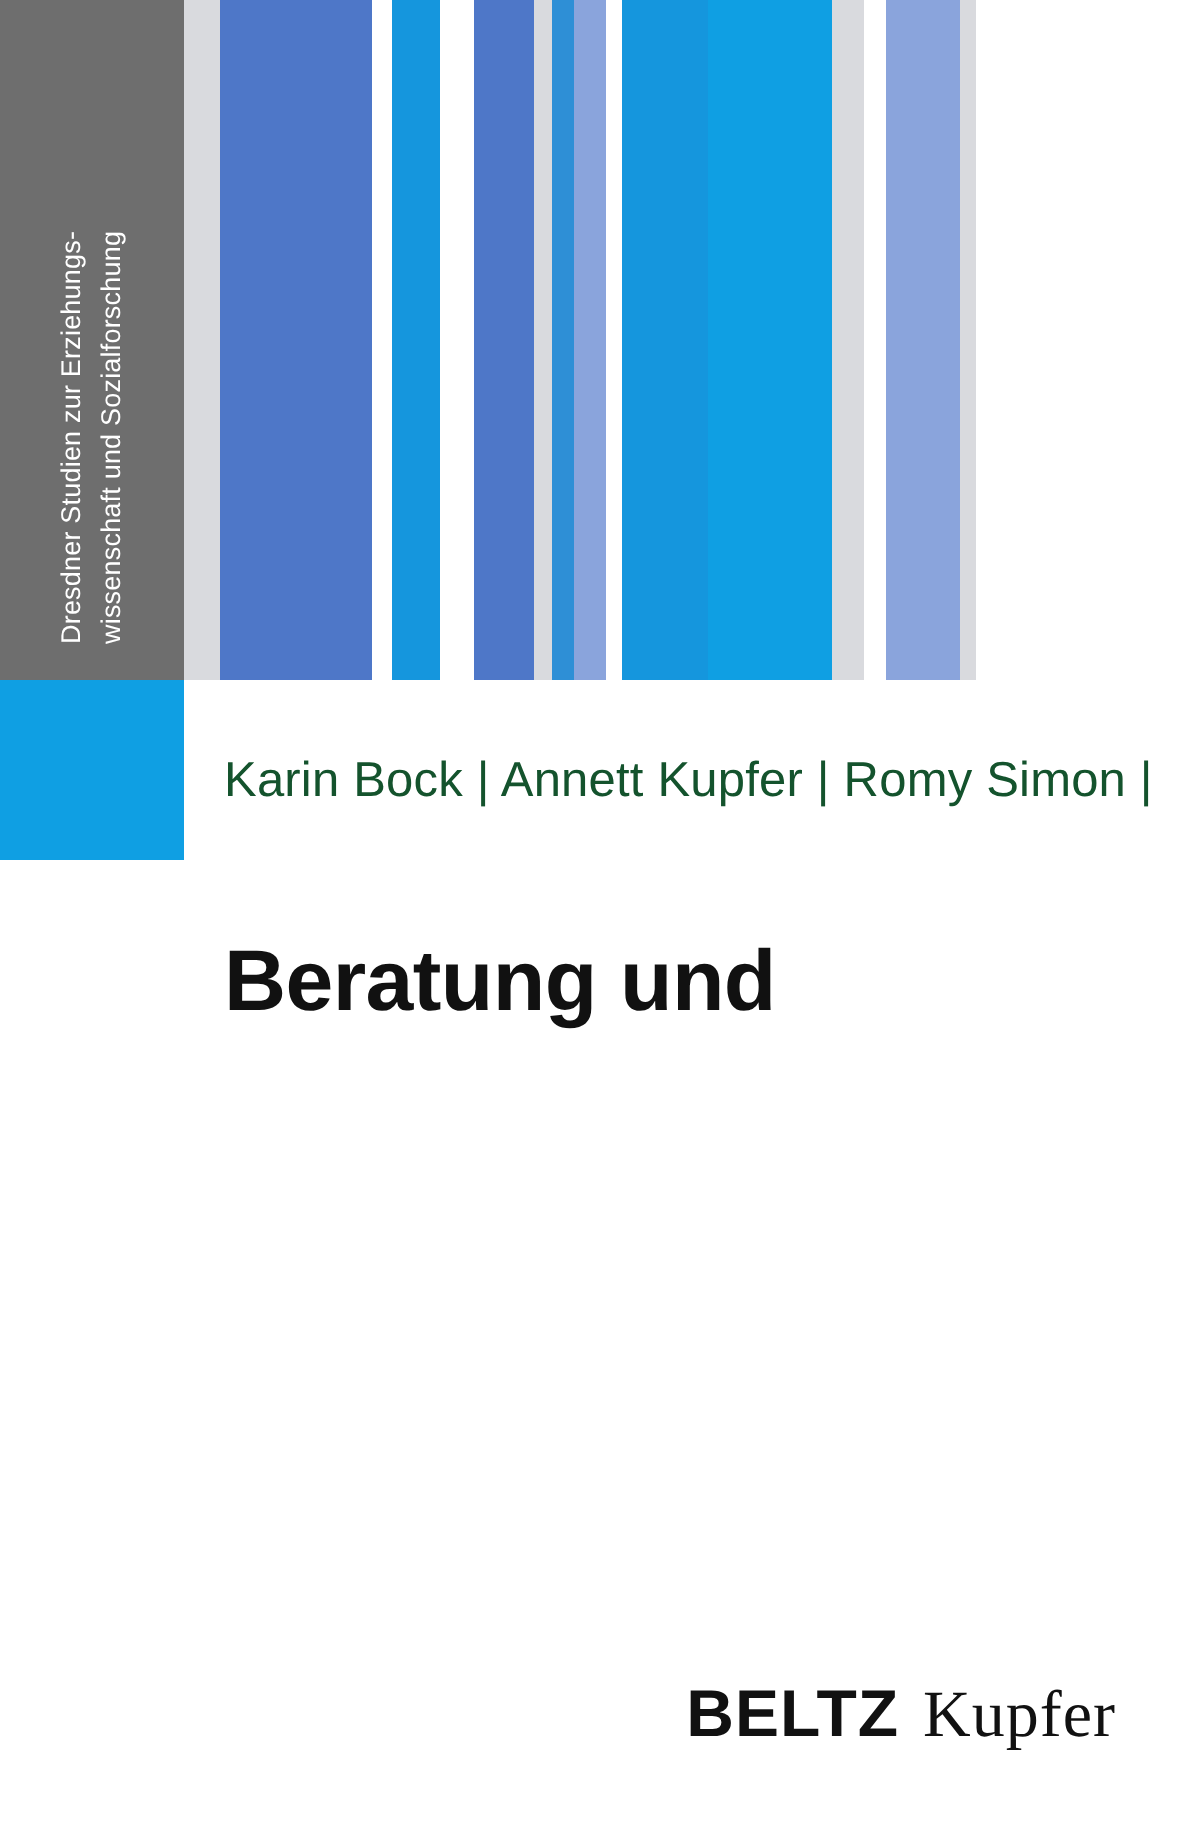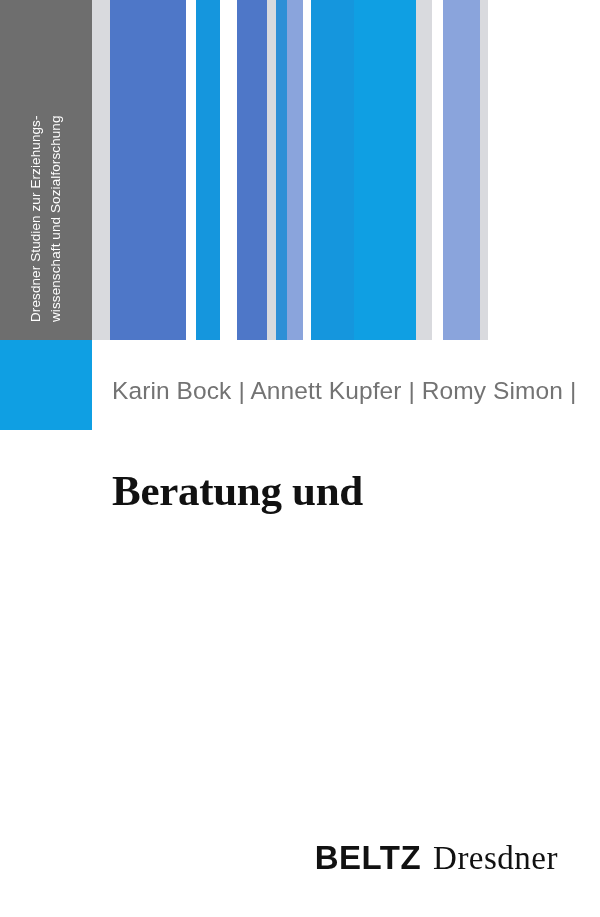--- a/index.html
+++ b/index.html
@@ -77,40 +77,40 @@
     height: 90px;
     background: #0f9fe3;
   }
 
   
   .editors {
     position: absolute;
     left: 112px;
     top: 372px;
     width: 470px;
-    color: #737373;
+    color: #14532d;
     font-size: 24.5px;
     line-height: 37px;
     letter-spacing: 0.1px;
   }
   .editors .line { display: block; }
 
   
   .title {
     position: absolute;
     left: 112px;
     top: 462px;
     width: 480px;
     color: #111111;
     font-size: 43px;
     font-weight: bold;
     line-height: 58px;
     letter-spacing: -0.3px;
   }
-  .title .line { display: block; font-family: Liberation Serif, serif; }
+  .title .line { display: block; }
 
   
   .logo {
     position: absolute;
     right: 42px;
     bottom: 40px;
     display: flex;
     align-items: baseline;
     gap: 12px;
   }
@@ -168,16 +168,16 @@
   <div class="editors">
     <span class="line">Karin Bock  |  Annett Kupfer  |  Romy Simon  |</span>
   </div>
 
   <div class="title">
     <span class="line">Beratung und</span>
   </div>
 
   <div class="logo">
     <span class="logo-beltz">BELTZ</span>
-    <span class="logo-juventa">Dresdner</span>
+    <span class="logo-juventa">Kupfer</span>
   </div>
 
 </div>
 
 </body></html>

